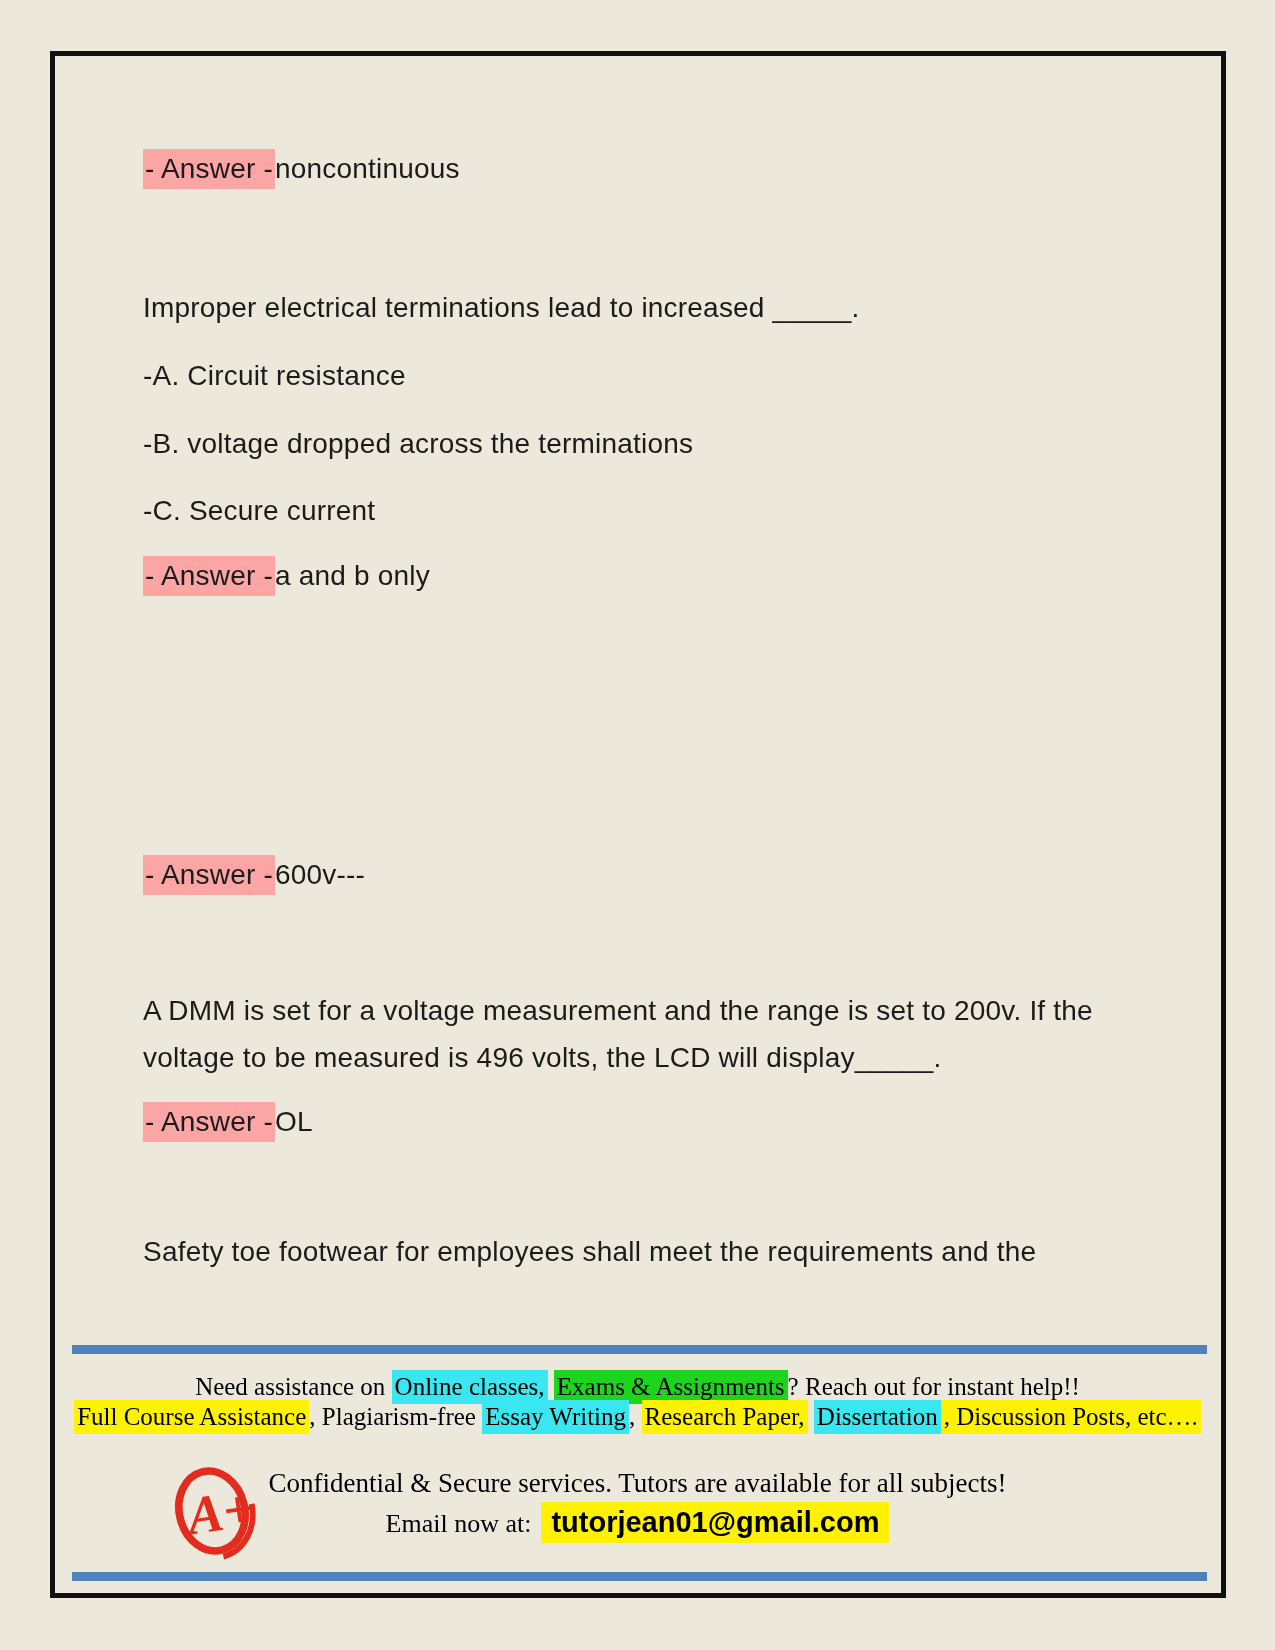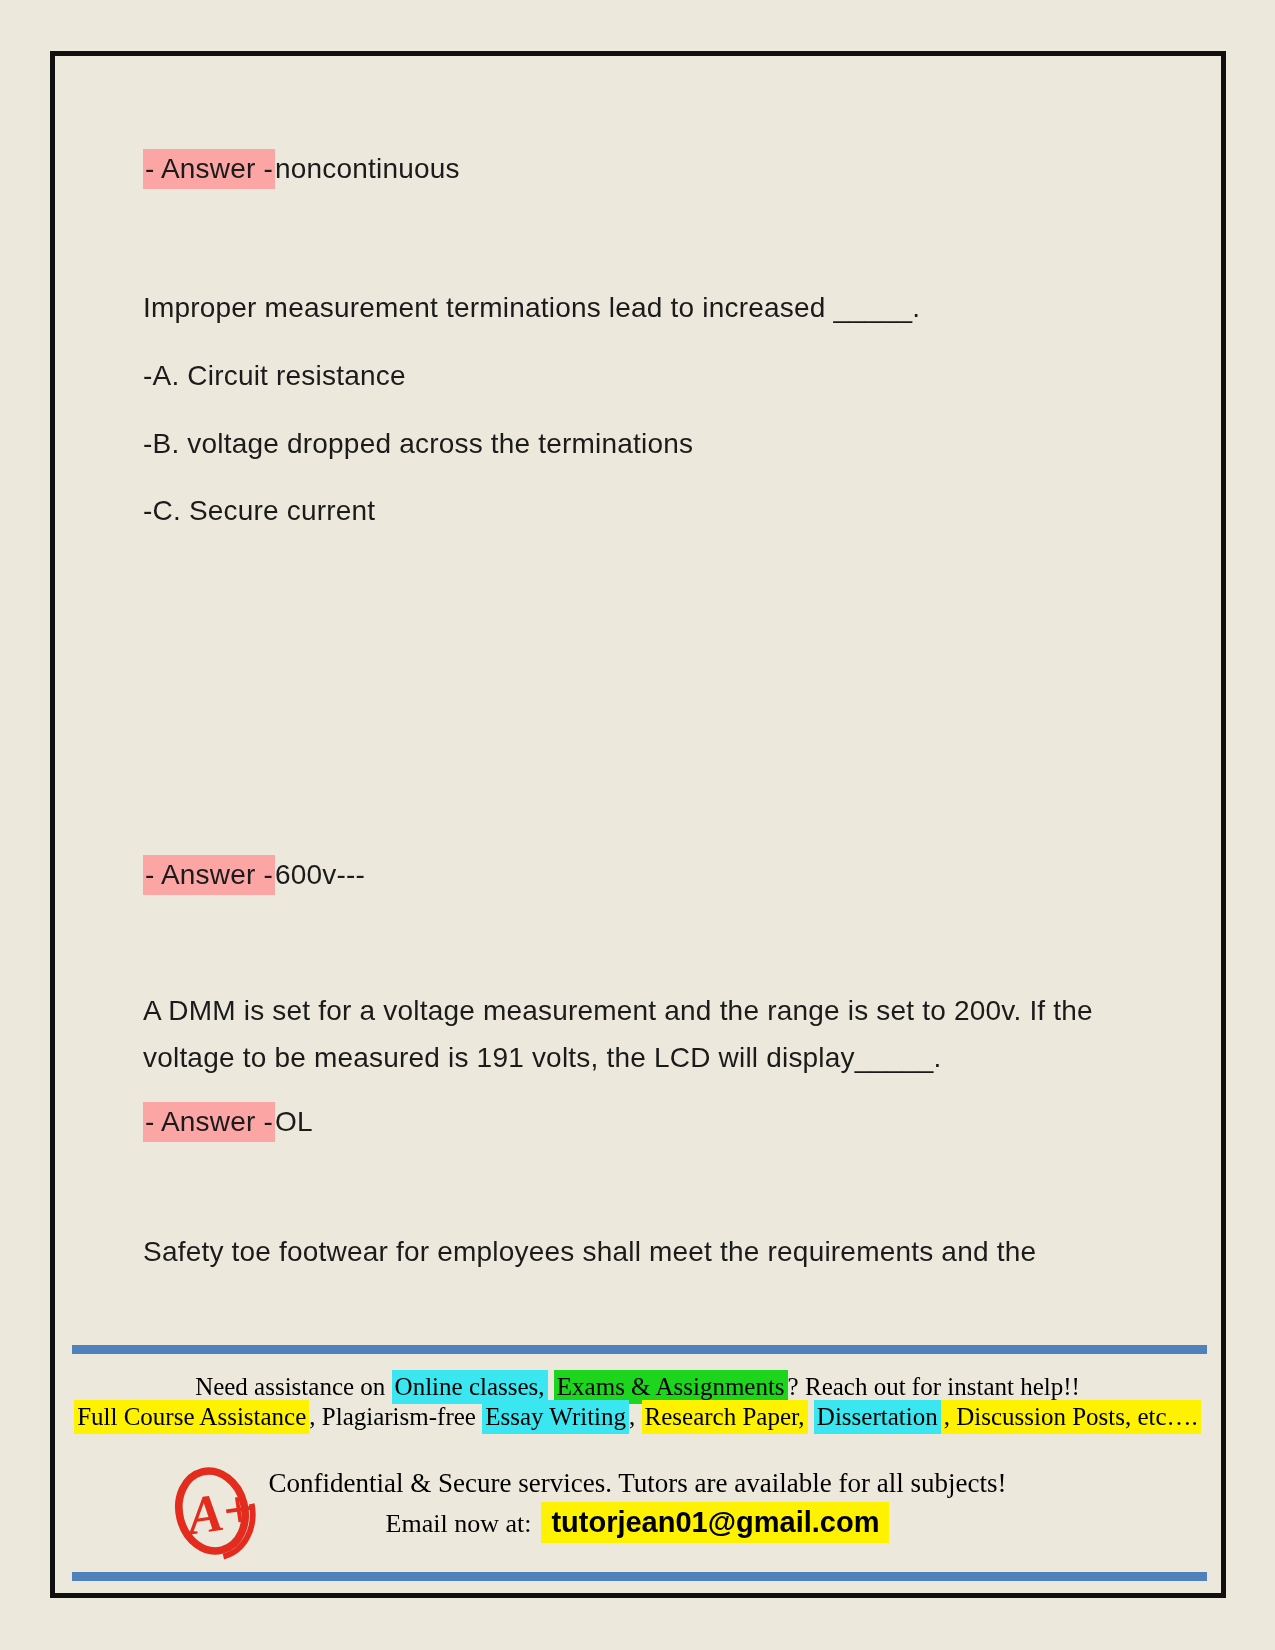--- a/index.html
+++ b/index.html
@@ -49,32 +49,35 @@
 <body>
 
 <div class="page">
 
   <div class="border-box"></div>
 
   <div class="t" style="top:145px">
     <span class="hl-y">- Answer -</span><span>noncontinuous</span>
   </div>
 
-  <div class="t" style="top:284px">Improper measurement terminations lead to increased _____.</div>
+  <div class="t" style="top:284px">Improper electrical terminations lead to increased _____.</div>
   <div class="t" style="top:352px">-A. Circuit resistance</div>
   <div class="t" style="top:420px">-B. voltage dropped across the terminations</div>
   <div class="t" style="top:487px">-C. Secure current</div>
 
+  <div class="t" style="top:552px">
+    <span class="hl-y">- Answer -</span><span>a and b only</span>
+  </div>
 
 
   <div class="t" style="top:851px">
     <span class="hl-y">- Answer -</span><span>600v---</span>
   </div>
 
-  <div class="t q4" style="top:987px">A DMM is set for a voltage measurement and the range is set to 200v. If the voltage to be measured is 191 volts, the LCD will display_____.</div>
+  <div class="t q4" style="top:987px">A DMM is set for a voltage measurement and the range is set to 200v. If the voltage to be measured is 496 volts, the LCD will display_____.</div>
 
   <div class="t" style="top:1098px">
     <span class="hl-y">- Answer -</span><span>OL</span>
   </div>
 
   <div class="t" style="top:1228px">Safety toe footwear for employees shall meet the requirements and the</div>
 
   <div class="bar" style="top:1345px;background:#4f81bd;"></div>
 
   <div class="f-serif f1">

